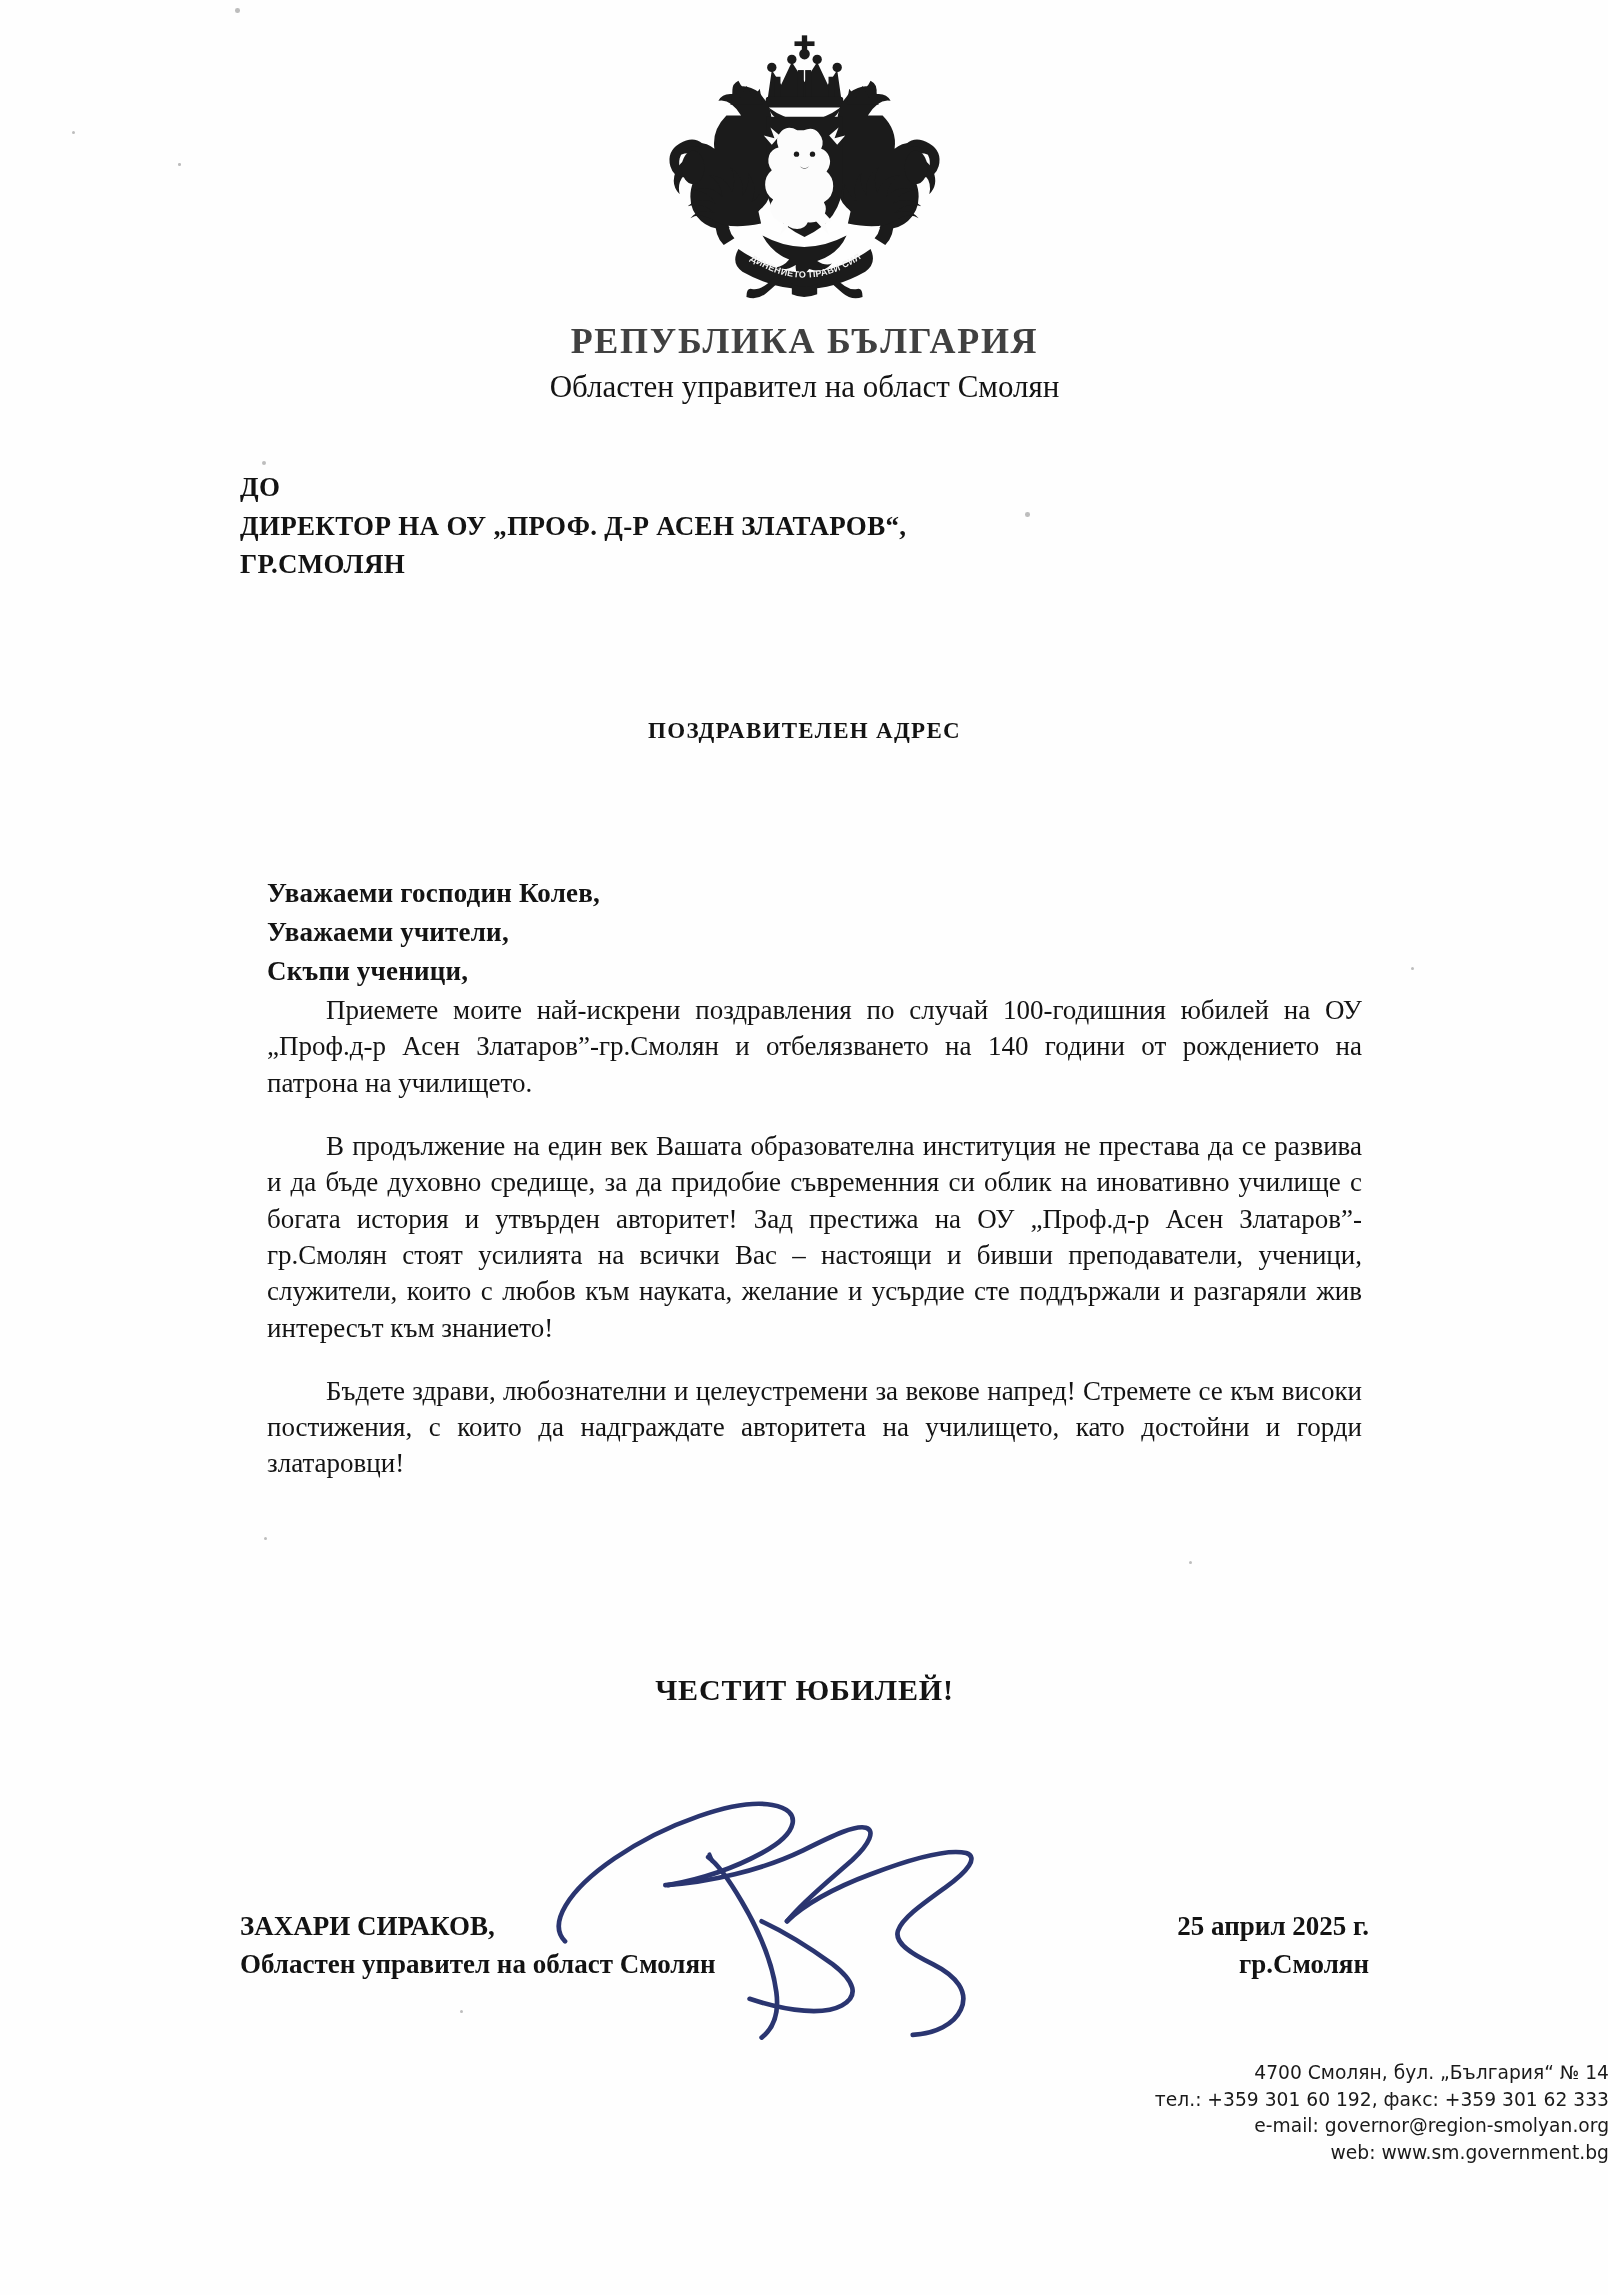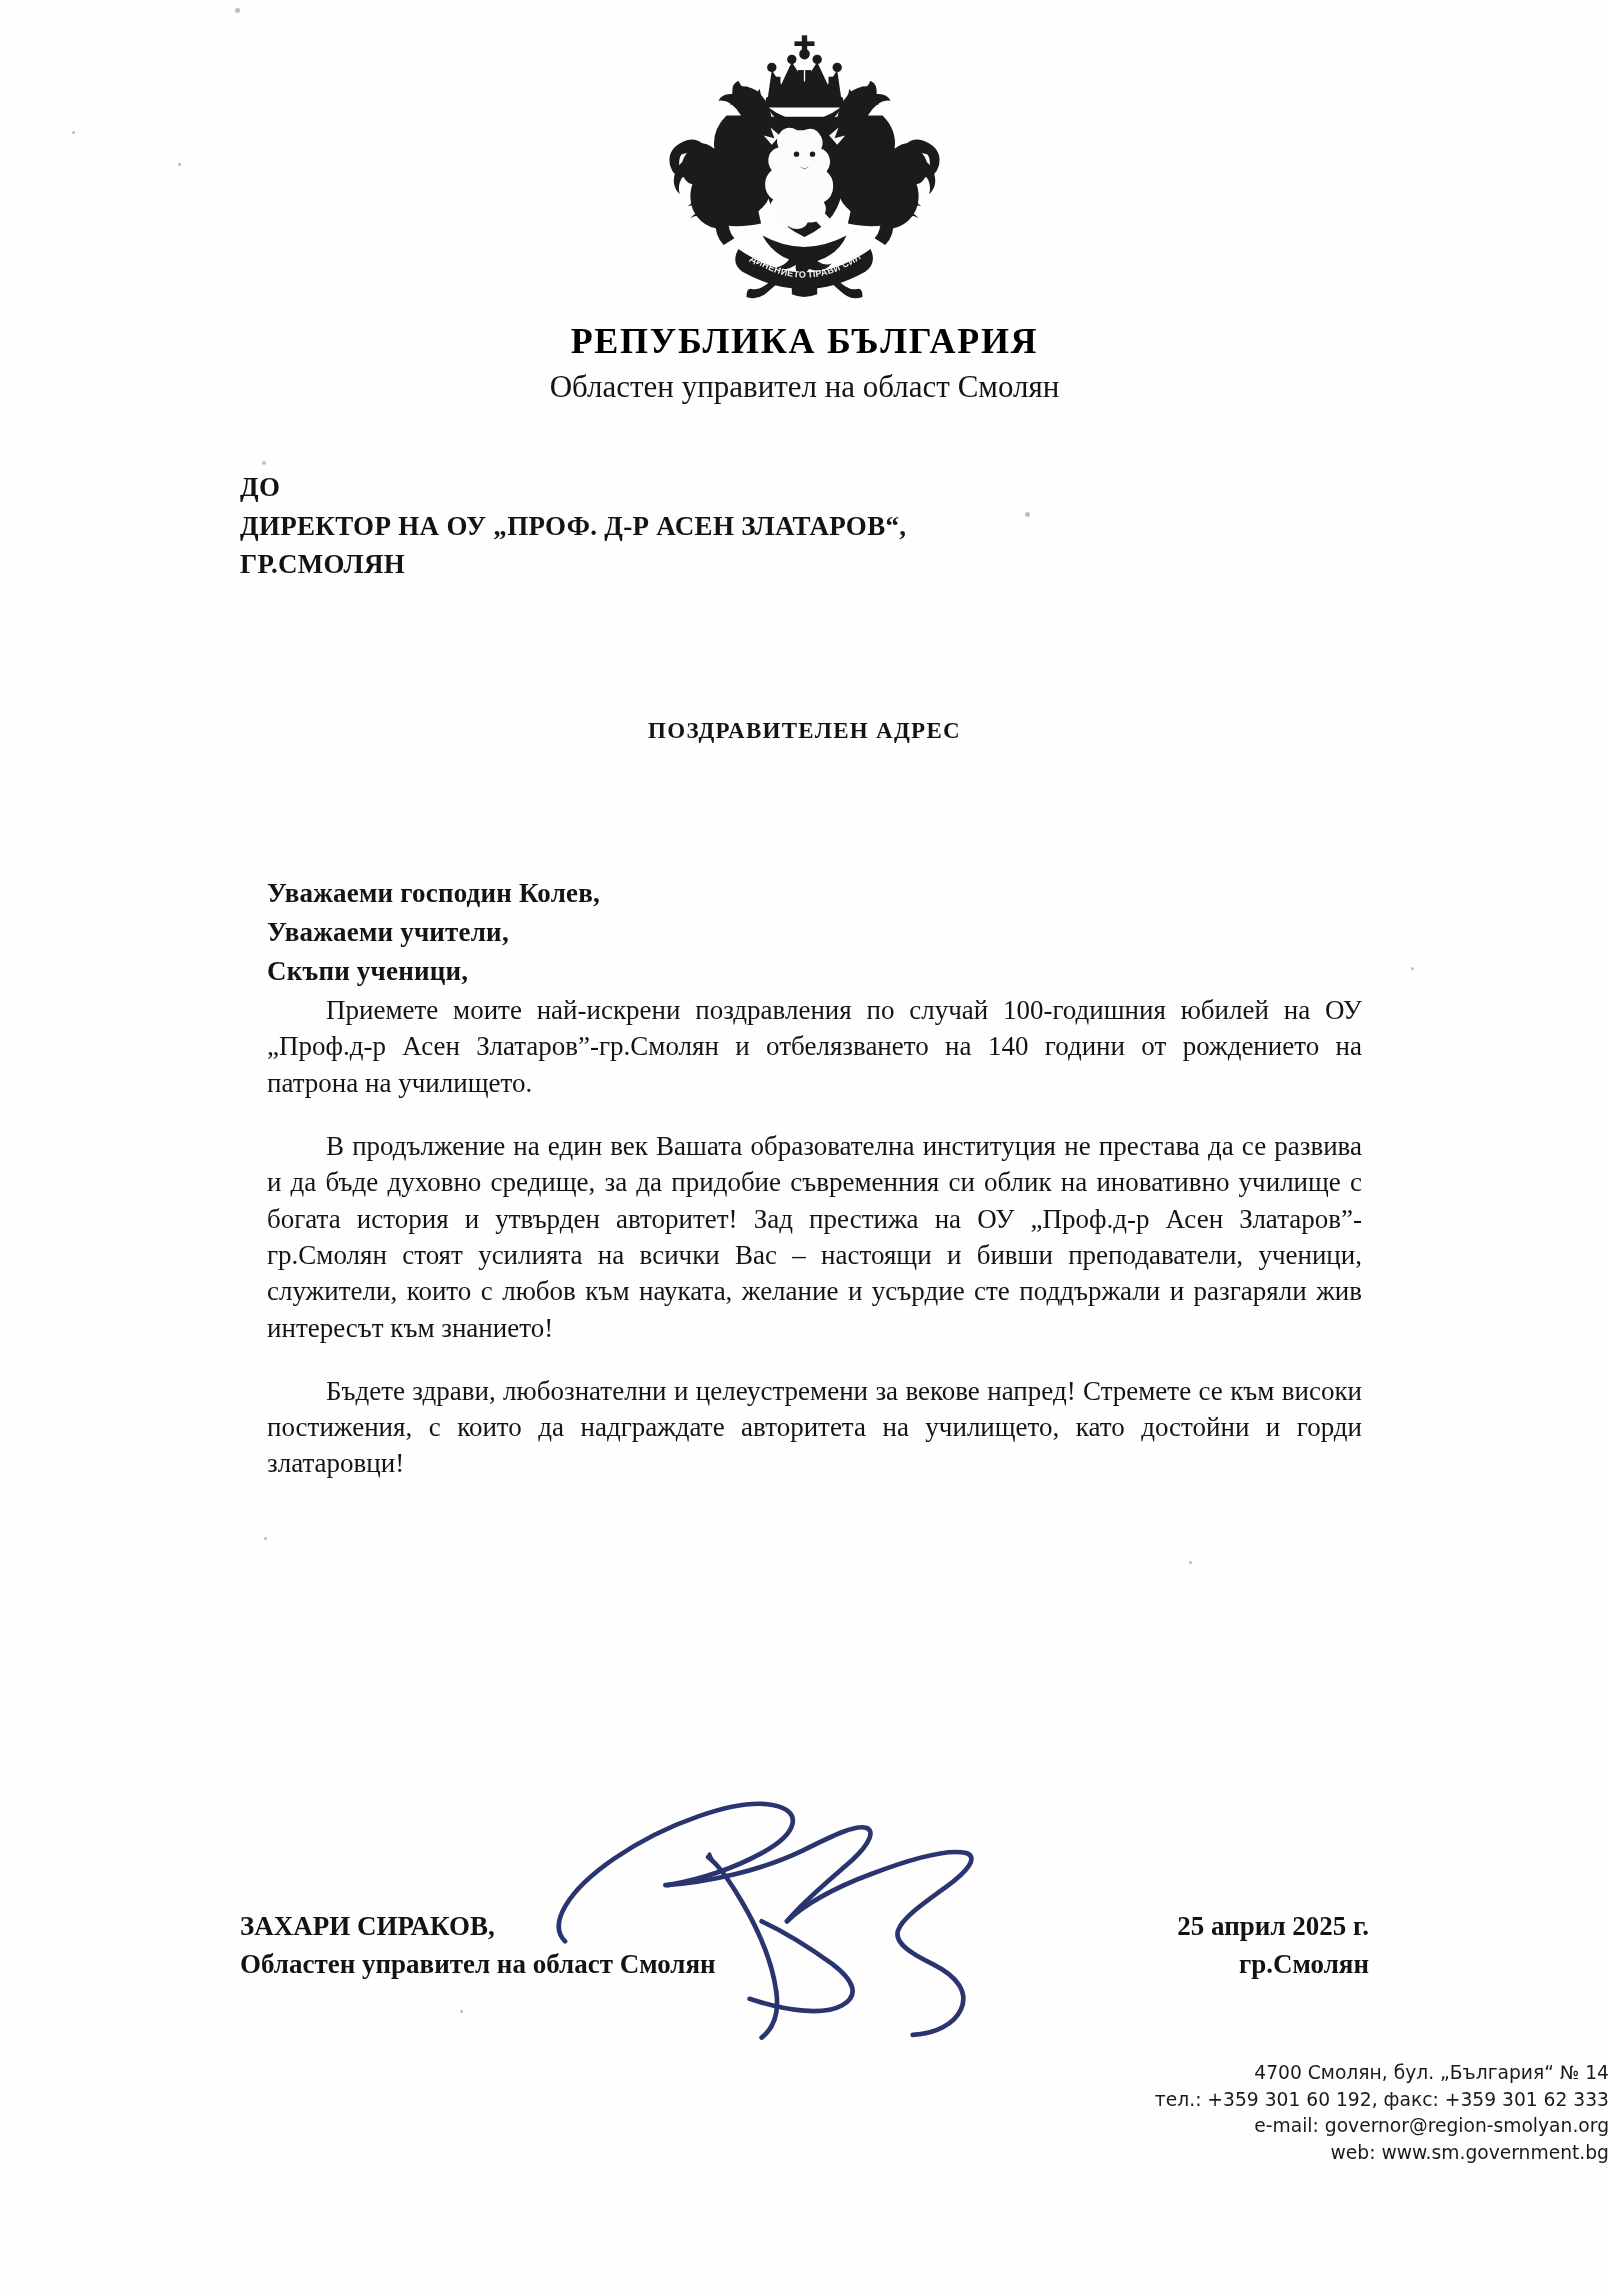--- a/index.html
+++ b/index.html
@@ -47,21 +47,21 @@
     left: 0;
     top: 321px;
     width: 100%;
     text-align: center;
   }
   .country-name {
     font-size: 36px;
     font-weight: bold;
     letter-spacing: 1.7px;
     line-height: 1.12;
-    color: #000000;
+    color: #404040;
   }
   .office-name {
     margin-top: 8px;
     font-size: 31px;
     font-weight: normal;
     line-height: 1.15;
     color: #141414;
   }
 
   
@@ -289,20 +289,21 @@
     <div class="salutation">
       <div>Уважаеми господин Колев,</div>
       <div>Уважаеми учители,</div>
       <div>Скъпи ученици,</div>
     </div>
     <p class="para">Приемете моите най-искрени поздравления по случай 100-годишния юбилей на ОУ „Проф.д-р Асен Златаров”-гр.Смолян и отбелязването на 140 години от рождението на патрона на училището.</p>
     <p class="para">В продължение на един век Вашата образователна институция не престава да се развива и да бъде духовно средище, за да придобие съвременния си облик на иновативно училище с богата история и утвърден авторитет! Зад престижа на ОУ „Проф.д-р Асен Златаров”-гр.Смолян стоят усилията на всички Вас – настоящи и бивши преподаватели, ученици, служители, които с любов към науката, желание и усърдие сте поддържали и разгаряли жив интересът към знанието!</p>
     <p class="para">Бъдете здрави, любознателни и целеустремени за векове напред! Стремете се към високи постижения, с които да надграждате авторитета на училището, като достойни и горди златаровци!</p>
   </div>
 
+  <div class="congrats">ЧЕСТИТ ЮБИЛЕЙ!</div>
 
   <svg class="signature-ink" viewBox="0 0 700 480">
     <g fill="none" stroke="#2a3570" stroke-linecap="round" stroke-linejoin="round">
       <path d="M36 322 C 10 296 40 246 110 198 C 186 146 292 108 346 118
                C 392 126 386 160 330 190 C 286 214 234 230 190 238" stroke-width="7"></path>
       <path d="M186 238 C 250 234 330 216 392 186 C 440 162 470 148 486 152
                C 500 156 492 176 466 200 C 432 230 392 262 368 292" stroke-width="7"></path>
       <path d="M368 292 C 392 268 438 242 492 222 C 560 196 612 184 636 190
                C 654 196 640 216 604 242 C 568 268 540 288 534 306
                C 528 324 552 340 586 356 C 622 374 640 398 628 424

